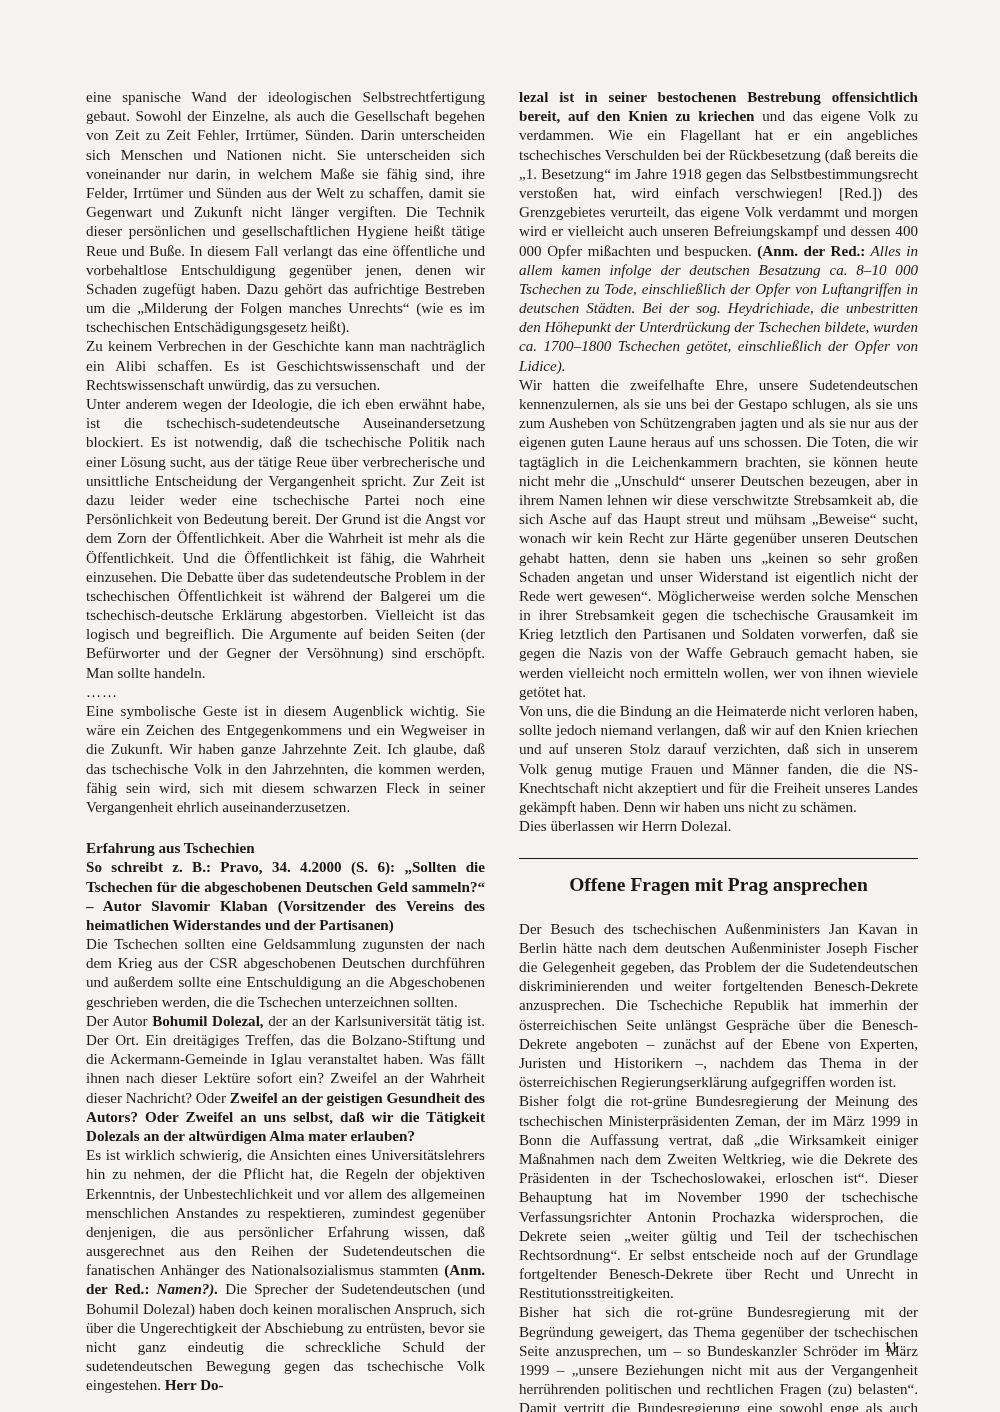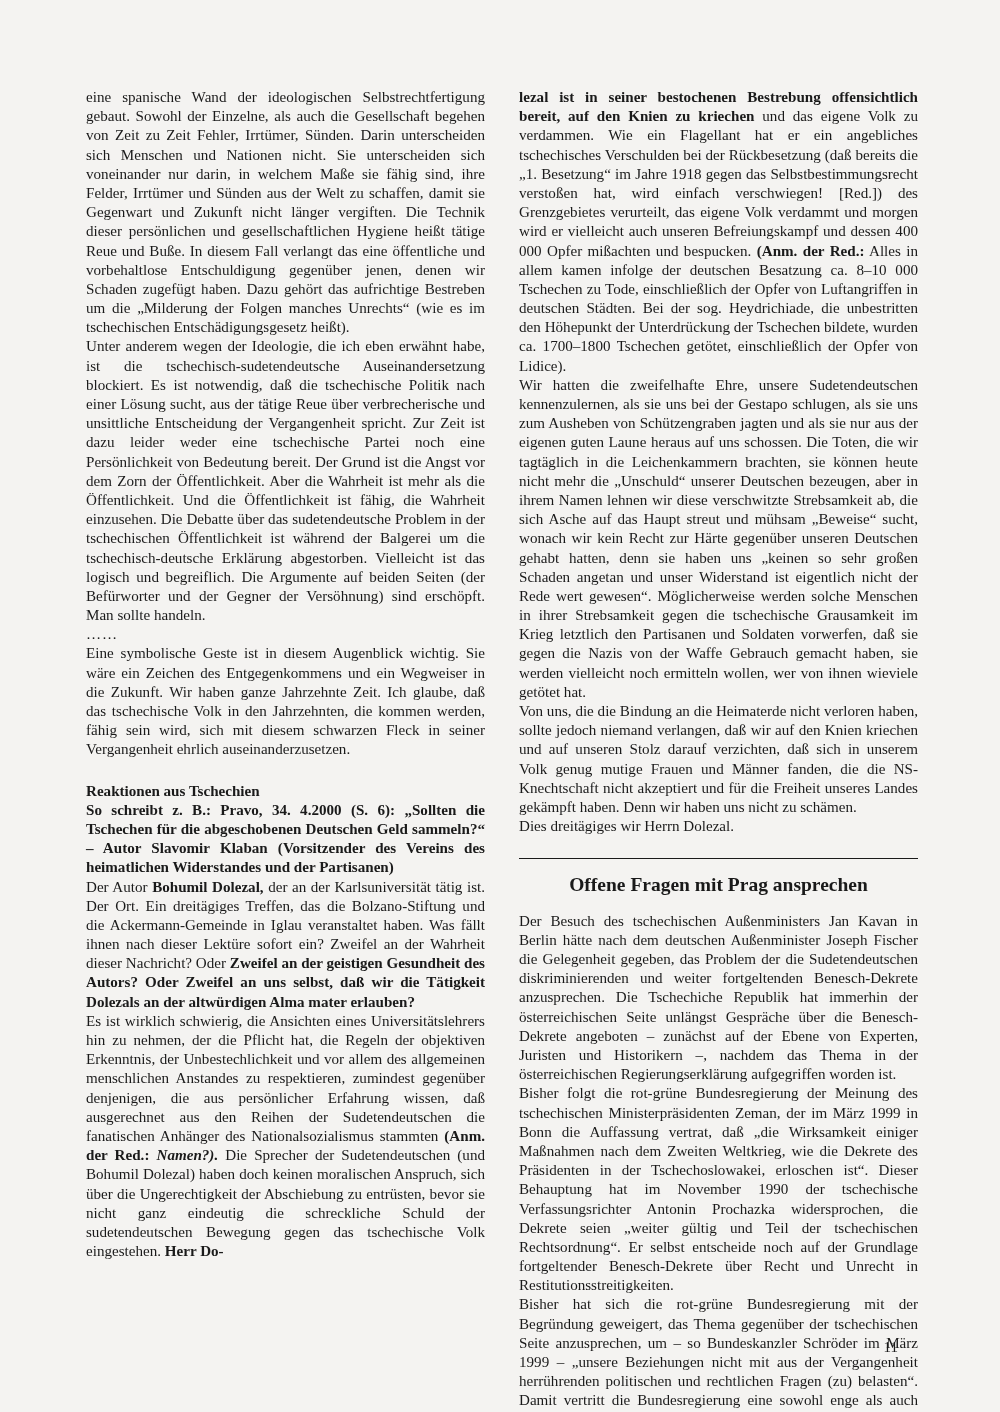--- a/index.html
+++ b/index.html
@@ -30,34 +30,34 @@
   }
   p {
     margin: 0;
     font-size: 15.1px;
     line-height: 1.272;
     text-align: justify;
     text-justify: inter-word;
     hyphens: auto;
   }
   .b { font-weight: bold; font-family: Liberation Serif, serif; }
-  .i { }
+  .i { font-style: italic; }
   .bi { font-weight: bold; font-style: italic; }
   .dots {
     font-size: 15.1px;
     line-height: 1.272;
     letter-spacing: 1px;
   }
   .spacer-lg { height: 22px; }
   .spacer-md { height: 14px; }
   .section-head {
     font-size: 19.5px;
     font-weight: bold;
     text-align: center;
-    margin: 0;
+    margin: 8px;
     line-height: 1.25;
   }
   .rule-top {
     border-top: 1.3px solid #1a1a1a;
     margin: 0 0 14px 0;
   }
   .pageno {
     position: absolute;
     right: 102px;
     bottom: 56px;
@@ -69,46 +69,48 @@
 </head>
 <body>
 
 <div class="page">
 
   <div class="columns">
 
     <div class="col">
 
       <p>eine spanische Wand der ideologischen Selbstrechtfertigung gebaut. Sowohl der Einzelne, als auch die Gesellschaft begehen von Zeit zu Zeit Fehler, Irrtümer, Sünden. Darin unterscheiden sich Menschen und Nationen nicht. Sie unterscheiden sich voneinander nur darin, in welchem Maße sie fähig sind, ihre Felder, Irrtümer und Sünden aus der Welt zu schaffen, damit sie Gegenwart und Zukunft nicht länger vergiften. Die Technik dieser persönlichen und gesellschaftlichen Hygiene heißt tätige Reue und Buße. In diesem Fall verlangt das eine öffentliche und vorbehaltlose Entschuldigung gegenüber jenen, denen wir Schaden zugefügt haben. Dazu gehört das aufrichtige Bestreben um die „Milderung der Folgen manches Unrechts“ (wie es im tschechischen Entschädigungsgesetz heißt).</p>
+      <p>Zu keinem Verbrechen in der Geschichte kann man nachträglich ein Alibi schaffen. Es ist Geschichtswissenschaft und der Rechtswissenschaft unwürdig, das zu versuchen.</p>
       <p>Unter anderem wegen der Ideologie, die ich eben erwähnt habe, ist die tschechisch-sudetendeutsche Auseinandersetzung blockiert. Es ist notwendig, daß die tschechische Politik nach einer Lösung sucht, aus der tätige Reue über verbrecherische und unsittliche Entscheidung der Vergangenheit spricht. Zur Zeit ist dazu leider weder eine tschechische Partei noch eine Persönlichkeit von Bedeutung bereit. Der Grund ist die Angst vor dem Zorn der Öffentlichkeit. Aber die Wahrheit ist mehr als die Öffentlichkeit. Und die Öffentlichkeit ist fähig, die Wahrheit einzusehen. Die Debatte über das sudetendeutsche Problem in der tschechischen Öffentlichkeit ist während der Balgerei um die tschechisch-deutsche Erklärung abgestorben. Vielleicht ist das logisch und begreiflich. Die Argumente auf beiden Seiten (der Befürworter und der Gegner der Versöhnung) sind erschöpft. Man sollte handeln.</p>
 
       <div class="dots">……</div>
 
       <div class="block-bold">
         <p>Eine symbolische Geste ist in diesem Augenblick wichtig. Sie wäre ein Zeichen des Entgegenkommens und ein Wegweiser in die Zukunft. Wir haben ganze Jahrzehnte Zeit. Ich glaube, daß das tschechische Volk in den Jahrzehnten, die kommen werden, fähig sein wird, sich mit diesem schwarzen Fleck in seiner Vergangenheit ehrlich auseinanderzusetzen.</p>
       </div>
 
       <div class="spacer-lg"></div>
 
-      <p class="b">Reaktionen aus Tschechien</p>
+      <p class="b">Erfahrung aus Tschechien</p>
       <p class="b">So schreibt z. B.: Pravo, 34. 4.2000 (S. 6): „Sollten die Tschechen für die abgeschobenen Deutschen Geld sammeln?“ – Autor Slavomir Klaban (Vorsitzender des Vereins des heimatlichen Widerstandes und der Partisanen)</p>
+      <p>Die Tschechen sollten eine Geldsammlung zugunsten der nach dem Krieg aus der CSR abgeschobenen Deutschen durchführen und außerdem sollte eine Entschuldigung an die Abgeschobenen geschrieben werden, die die Tschechen unterzeichnen sollten.</p>
 
       <p><span>Der Autor </span><span class="b">Bohumil Dolezal,</span><span> der an der Karlsuniversität tätig ist. Der Ort. Ein dreitägiges Treffen, das die Bolzano-Stiftung und die Ackermann-Gemeinde in Iglau veranstaltet haben. Was fällt ihnen nach dieser Lektüre sofort ein? Zweifel an der Wahrheit dieser Nachricht? Oder </span><span class="b">Zweifel an der geistigen Gesundheit des Autors? Oder Zweifel an uns selbst, daß wir die Tätigkeit Dolezals an der altwürdigen Alma mater erlauben?</span></p>
 
       <p><span>Es ist wirklich schwierig, die Ansichten eines Universitätslehrers hin zu nehmen, der die Pflicht hat, die Regeln der objektiven Erkenntnis, der Unbestechlichkeit und vor allem des allgemeinen menschlichen Anstandes zu respektieren, zumindest gegenüber denjenigen, die aus persönlicher Erfahrung wissen, daß ausgerechnet aus den Reihen der Sudetendeutschen die fanatischen Anhänger des Nationalsozialismus stammten </span><span class="b">(Anm. der Red.:</span><span class="bi"> Namen?).</span><span> Die Sprecher der Sudetendeutschen (und Bohumil Dolezal) haben  doch keinen moralischen Anspruch, sich über die Ungerechtigkeit der Abschiebung zu entrüsten, bevor sie nicht ganz eindeutig die schreckliche Schuld der sudetendeutschen Bewegung gegen das tschechische Volk eingestehen. </span><span class="b">Herr Do-</span></p>
 
     </div>
 
     <div class="col">
 
       <p><span class="b">lezal ist in seiner bestochenen Bestrebung offensichtlich bereit, auf den Knien zu kriechen</span><span> und das eigene Volk zu verdammen. Wie ein Flagellant hat er ein angebliches tschechisches Verschulden bei der Rückbesetzung (daß bereits die „1. Besetzung“ im Jahre 1918 gegen das Selbstbestimmungsrecht verstoßen hat, wird einfach verschwiegen! [Red.]) des Grenzgebietes verurteilt, das eigene Volk verdammt und morgen wird er vielleicht auch unseren Befreiungskampf und dessen 400 000 Opfer mißachten und bespucken. </span><span class="b">(Anm. der Red.:</span><span class="i"> Alles in allem kamen infolge der deutschen Besatzung ca. 8–10 000 Tschechen zu Tode, einschließlich der Opfer von Luftangriffen in deutschen Städten. Bei der sog. Heydrichiade, die unbestritten den Höhepunkt der Unterdrückung der Tschechen bildete, wurden ca. 1700–1800 Tschechen getötet, einschließlich der Opfer von Lidice).</span></p>
 
       <p>Wir hatten die zweifelhafte Ehre, unsere Sudetendeutschen kennenzulernen, als sie uns bei der Gestapo schlugen, als sie uns zum Ausheben von Schützengraben jagten und als sie nur aus der eigenen guten Laune heraus auf uns schossen. Die Toten, die wir tagtäglich in die Leichenkammern brachten, sie können heute nicht mehr die „Unschuld“ unserer Deutschen bezeugen, aber in ihrem Namen lehnen wir diese verschwitzte Strebsamkeit ab, die sich Asche auf das Haupt streut und mühsam „Beweise“ sucht, wonach wir kein Recht zur Härte gegenüber unseren Deutschen gehabt hatten, denn sie haben uns „keinen so sehr großen Schaden angetan und unser Widerstand ist eigentlich nicht der Rede wert gewesen“. Möglicherweise werden solche Menschen in ihrer Strebsamkeit gegen die tschechische Grausamkeit im Krieg letztlich den Partisanen und Soldaten vorwerfen, daß sie gegen die Nazis von der Waffe Gebrauch gemacht haben, sie werden vielleicht noch ermitteln wollen, wer von ihnen wieviele getötet hat.</p>
       <p>Von uns, die die Bindung an die Heimaterde nicht verloren haben, sollte jedoch niemand verlangen, daß wir auf den Knien kriechen und auf unseren Stolz darauf verzichten, daß sich in unserem Volk genug mutige Frauen und Männer fanden, die die NS-Knechtschaft nicht akzeptiert und für die Freiheit unseres Landes gekämpft haben. Denn wir haben uns nicht zu schämen.</p>
-      <p>Dies dreitägiges wir Herrn Dolezal.</p>
+      <p>Dies überlassen wir Herrn Dolezal.</p>
 
       <div class="spacer-lg"></div>
       <div class="rule-top"></div>
 
       <p class="section-head">Offene Fragen mit Prag ansprechen</p>
 
       <div class="spacer-md"></div>
 
       <p>Der Besuch des tschechischen Außenministers Jan Kavan in Berlin hätte nach dem deutschen Außenminister Joseph Fischer die Gelegenheit gegeben, das Problem der die Sudetendeutschen diskriminierenden und weiter fortgeltenden Benesch-Dekrete anzusprechen. Die Tschechiche Republik hat immerhin der österreichischen Seite unlängst Gespräche über die Benesch-Dekrete angeboten – zunächst auf der Ebene von Experten, Juristen und Historikern –, nachdem das Thema in der österreichischen Regierungserklärung aufgegriffen worden ist.</p>
       <p>Bisher folgt die rot-grüne Bundesregierung der Meinung des tschechischen Ministerpräsidenten Zeman, der im März 1999 in Bonn die Auffassung vertrat, daß „die Wirksamkeit einiger Maßnahmen nach dem Zweiten Weltkrieg, wie die Dekrete des Präsidenten in der Tschechoslowakei, erloschen ist“. Dieser Behauptung hat im November 1990 der tschechische Verfassungsrichter Antonin Prochazka widersprochen, die Dekrete seien „weiter gültig und Teil der tschechischen Rechtsordnung“. Er selbst entscheide noch auf der Grundlage fortgeltender Benesch-Dekrete über Recht und Unrecht in Restitutionsstreitigkeiten.</p>

